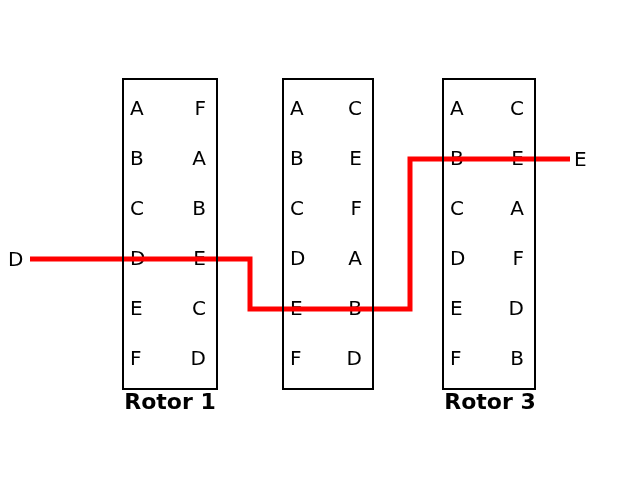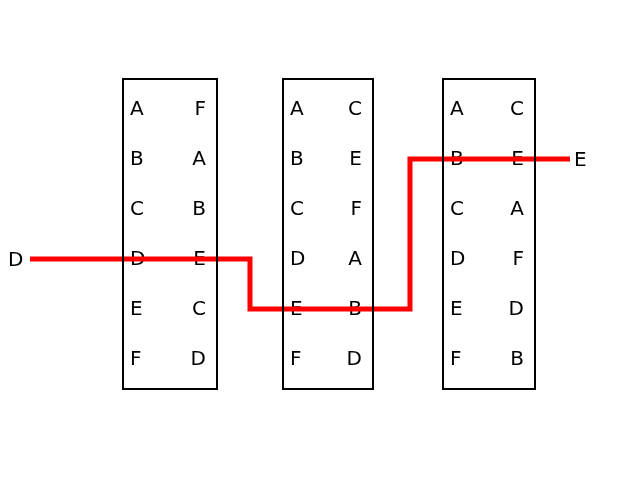--- a/index.html
+++ b/index.html
@@ -91,20 +91,21 @@
     </div>
     <div class="letter-row r4">
       <span>E</span>
       <span>C</span>
     </div>
     <div class="letter-row r5">
       <span>F</span>
       <span>D</span>
     </div>
     <div class="rotor-box" style="border-color: rgb(0, 0, 0);"></div>
+    <div class="rotor-label">Rotor 1</div>
   </div>
 
   <div class="rotor" style="left:282px; width:92px;">
     <div class="letter-row r0">
       <span>A</span>
       <span>C</span>
     </div>
     <div class="letter-row r1">
       <span>B</span>
       <span>E</span>
@@ -147,20 +148,21 @@
     </div>
     <div class="letter-row r4">
       <span>E</span>
       <span>D</span>
     </div>
     <div class="letter-row r5">
       <span>F</span>
       <span>B</span>
     </div>
     <div class="rotor-box" style="border-color: rgb(0, 0, 0);"></div>
+    <div class="rotor-label">Rotor 3</div>
   </div>
 
   <svg class="path-layer" width="640" height="480">
     <polyline fill="none" stroke-width="5" stroke-linejoin="miter" points="30,259 250,259 250,309 410,309 410,159 570,159" stroke="#ff0000"></polyline>
   </svg>
 
   <div class="end-label right">E</div>
 
 </div>
 

